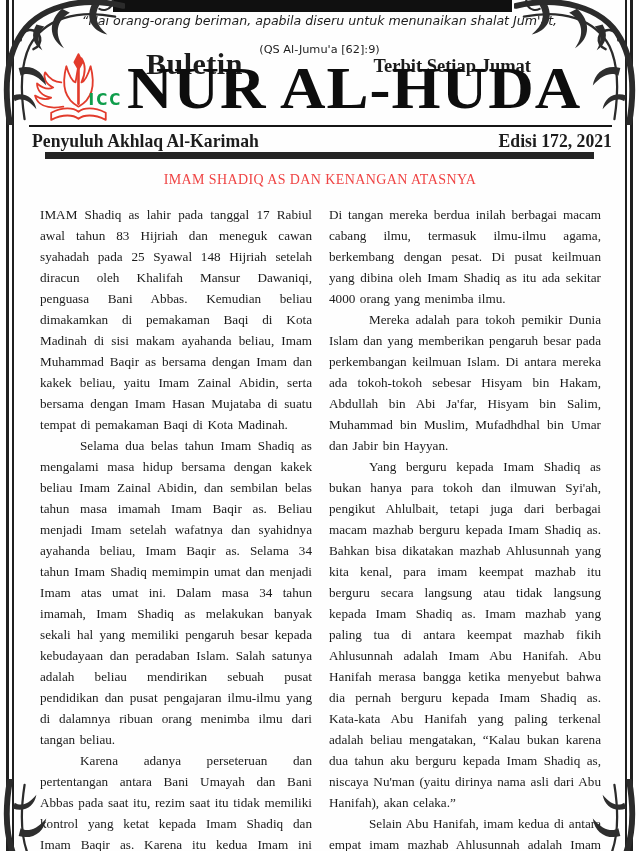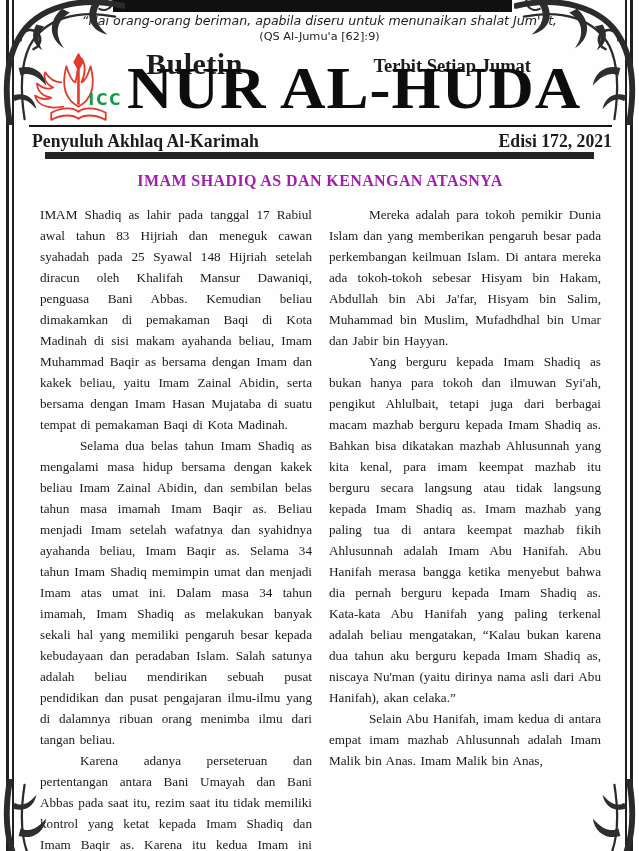--- a/index.html
+++ b/index.html
@@ -18,37 +18,37 @@
   .corner.tl{left:-3px;top:-3px;}
   .corner.tr{right:-3px;top:-3px;transform:scaleX(-1);}
   .corner.bl{left:-3px;bottom:-56px;transform:scaleY(-1);}
   .corner.br{right:-3px;bottom:-56px;transform:scale(-1,-1);}
   
   .quote{
     position:absolute;top:13px;left:60px;width:519px;text-align:center;z-index:2;
     font-family:"DejaVu Sans",sans-serif;font-style:italic;
     font-size:12.6px;line-height:15.5px;color:#1d1d1d;
   }
-  .quote .ref{font-style:normal;font-size:11.3px;display:block;margin-top:0;text-align:center;}
+  .quote .ref{font-style:normal;font-size:11.3px;display:block;margin-top:13px;text-align:center;}
   .bulletin-label{position:absolute;left:131px;top:47px;font-size:30px;font-weight:bold;letter-spacing:.5px;z-index:2;margin-left:15px;}
   .schedule{position:absolute;right:108px;top:56px;font-size:18.5px;font-weight:bold;z-index:2;}
   .masthead-title{
     position:absolute;left:127px;top:57px;z-index:2;white-space:nowrap;
     font-size:60px;line-height:62px;font-weight:bold;letter-spacing:1px;color:#0d0d0d;
     transform:scaleX(1.05);transform-origin:left top;
   }
   .logo{position:absolute;left:33px;top:51px;width:97px;height:77px;z-index:2;}
   .thin-rule{position:absolute;top:125px;left:29px;width:583px;height:2px;background:#151515;z-index:2;}
   .tagline{position:absolute;left:32px;top:130px;font-size:19px;font-weight:bold;z-index:2;transform:scaleX(.93);transform-origin:left top;}
   .edition{position:absolute;right:27px;top:130px;font-size:19px;font-weight:bold;z-index:2;transform:scaleX(.93);transform-origin:right top;}
   .thick-bar{position:absolute;top:152px;left:45px;width:549px;height:7px;background:#242424;z-index:2;}
   
   .article-title{
     position:absolute;top:172px;left:40px;width:560px;text-align:center;z-index:2;
-    font-size:16px;font-weight:bold;letter-spacing:.4px;color:#a21caf;
+    font-size:14px;font-weight:normal;letter-spacing:.4px;color:#ef4444;
   }
   .columns{
     position:absolute;top:204px;left:40px;width:561px;height:647px;
     display:flex;gap:17px;overflow:hidden;z-index:2;
   }
   .col{width:272px;}
   .col p{
     margin:0;text-align:justify;font-size:13.2px;line-height:21px;
     color:#1b1b1b;word-spacing:1.2px;
   }
@@ -151,17 +151,18 @@
 
 <div class="article-title">IMAM SHADIQ AS DAN KENANGAN ATASNYA</div>
 
 <div class="columns">
   <div class="col">
     <p>IMAM Shadiq as lahir pada tanggal 17 Rabiul awal tahun 83 Hijriah dan meneguk cawan syahadah pada 25 Syawal 148 Hijriah setelah diracun oleh Khalifah Mansur Dawaniqi, penguasa Bani Abbas. Kemudian beliau dimakamkan di pemakaman Baqi di Kota Madinah di sisi makam ayahanda beliau, Imam Muhammad Baqir as bersama dengan Imam dan kakek beliau, yaitu Imam Zainal Abidin, serta bersama dengan Imam Hasan Mujataba di suatu tempat di pemakaman Baqi di Kota Madinah.</p>
     <p class="indent">Selama dua belas tahun Imam Shadiq as mengalami masa hidup bersama dengan kakek beliau Imam Zainal Abidin, dan sembilan belas tahun masa imamah Imam Baqir as. Beliau menjadi Imam setelah wafatnya dan syahidnya ayahanda beliau, Imam Baqir as. Selama 34 tahun Imam Shadiq memimpin umat dan menjadi Imam atas umat ini. Dalam masa 34 tahun imamah, Imam Shadiq as melakukan banyak sekali hal yang memiliki pengaruh besar kepada kebudayaan dan peradaban Islam. Salah satunya adalah beliau mendirikan sebuah pusat pendidikan dan pusat pengajaran ilmu-ilmu yang di dalamnya ribuan orang menimba ilmu dari tangan beliau.</p>
     <p class="indent">Karena adanya perseteruan dan pertentangan antara Bani Umayah dan Bani Abbas pada saat itu, rezim saat itu tidak memiliki kontrol yang ketat kepada Imam Shadiq dan Imam Baqir as. Karena itu kedua Imam ini memiliki kesempatan yang lebih besar yang dibandingkan para Imam lain untuk bisa menyebarkan ajaran-ajaran murni dari Rasulullah saw.</p>
   </div>
   <div class="col">
+    <p>Di tangan mereka berdua inilah berbagai macam cabang ilmu, termasuk ilmu-ilmu agama, berkembang dengan pesat. Di pusat keilmuan yang dibina oleh Imam Shadiq as itu ada sekitar 4000 orang yang menimba ilmu.</p>
     <p class="indent">Mereka adalah para tokoh pemikir Dunia Islam dan yang memberikan pengaruh besar pada perkembangan keilmuan Islam. Di antara mereka ada tokoh-tokoh sebesar Hisyam bin Hakam, Abdullah bin Abi Ja'far, Hisyam bin Salim, Muhammad bin Muslim, Mufadhdhal bin Umar dan Jabir bin Hayyan.</p>
     <p class="indent">Yang berguru kepada Imam Shadiq as bukan hanya para tokoh dan ilmuwan Syi'ah, pengikut Ahlulbait, tetapi juga dari berbagai macam mazhab berguru kepada Imam Shadiq as. Bahkan bisa dikatakan mazhab Ahlusunnah yang kita kenal, para imam keempat mazhab itu berguru secara langsung atau tidak langsung kepada Imam Shadiq as. Imam mazhab yang paling tua di antara keempat mazhab fikih Ahlusunnah adalah Imam Abu Hanifah. Abu Hanifah merasa bangga ketika menyebut bahwa dia pernah berguru kepada Imam Shadiq as. Kata-kata Abu Hanifah yang paling terkenal adalah beliau mengatakan, “Kalau bukan karena dua tahun aku berguru kepada Imam Shadiq as, niscaya Nu'man (yaitu dirinya nama asli dari Abu Hanifah), akan celaka.”</p>
     <p class="indent">Selain Abu Hanifah, imam kedua di antara empat imam mazhab Ahlusunnah adalah Imam Malik bin Anas. Imam Malik bin Anas,</p>
   </div>
 </div>
 
 </body></html>

